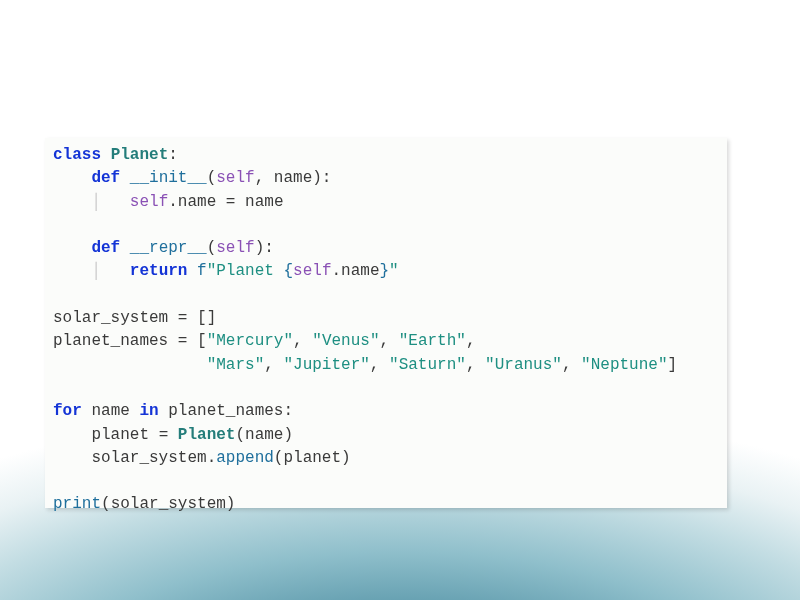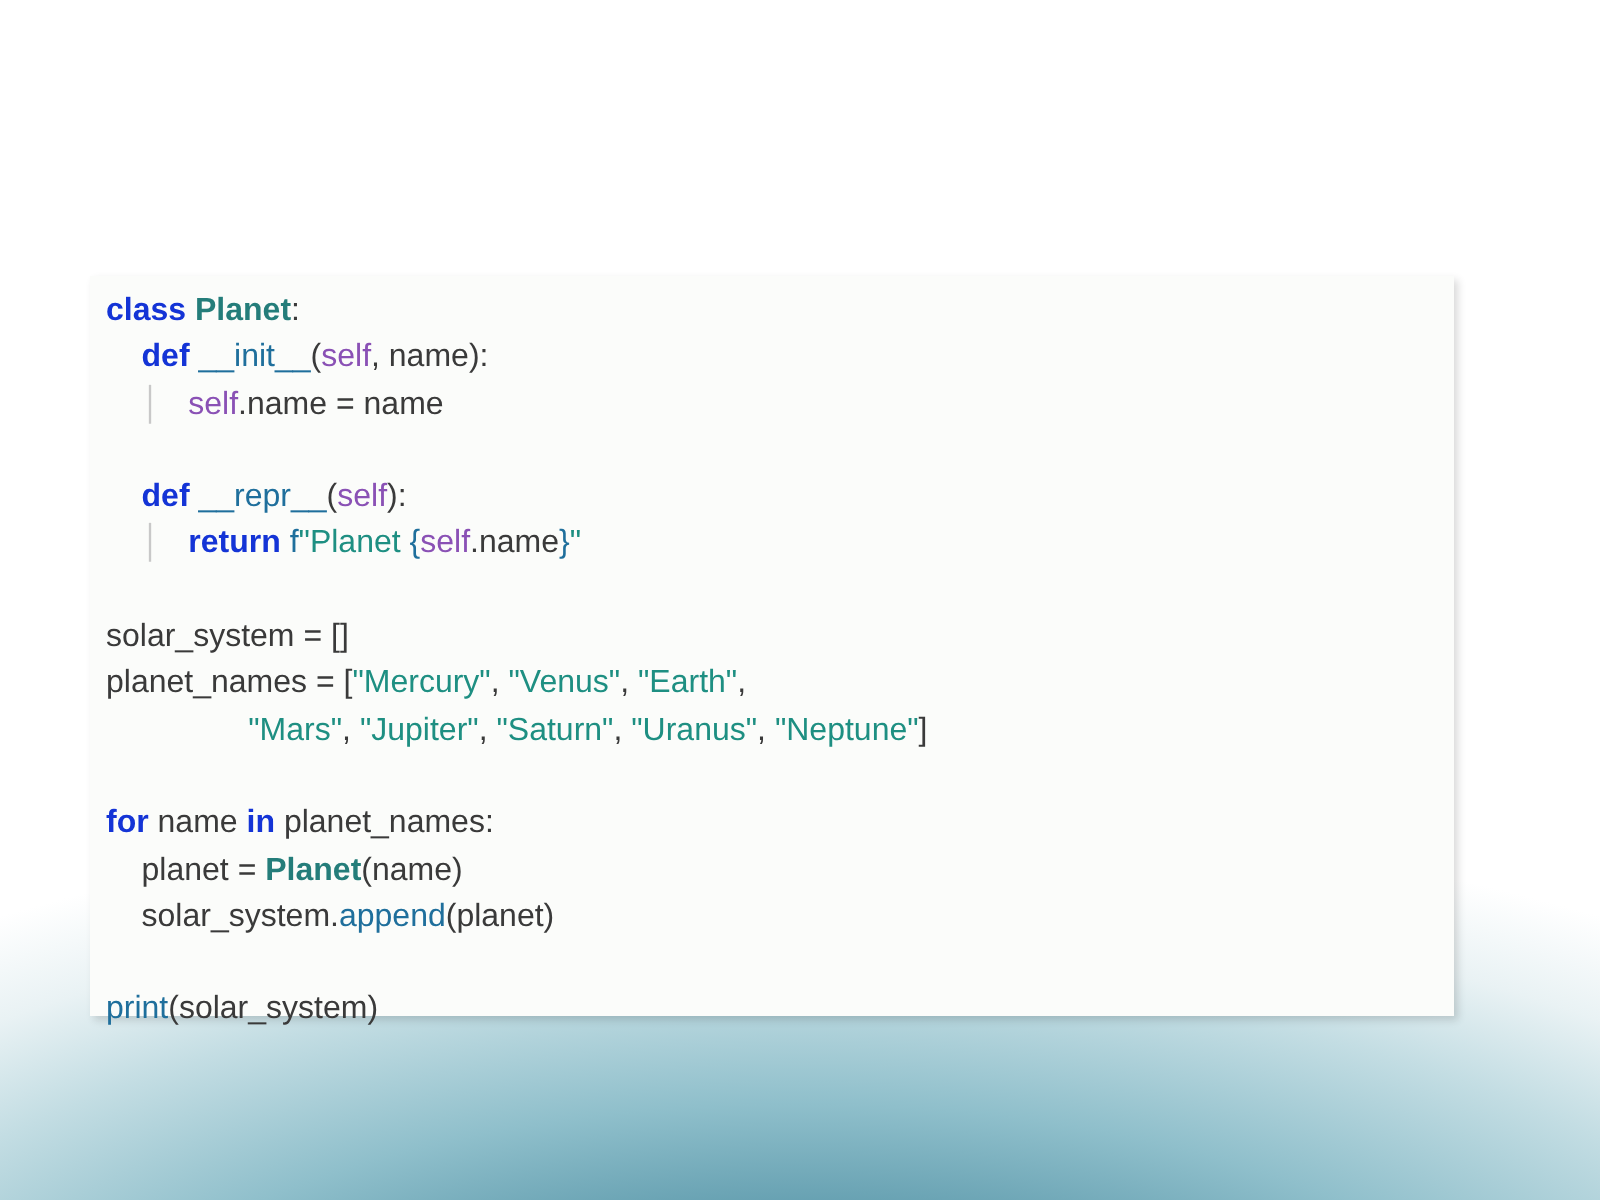--- a/index.html
+++ b/index.html
@@ -31,21 +31,21 @@
     height: 370px;
     background: #fbfcfa;
     padding: 6px 8px;
     box-sizing: border-box;
     box-shadow: 2px 2px 4px rgba(0,0,0,0.15);
   }
   pre {
     margin: 0;
     font-size: 16px;
     line-height: 23.3px;
-    font-family: Liberation Sans, sans-serif;
+    font-family: Liberation Mono, monospace;
     white-space: pre;
   }
   .kw  { color: #1434d6; font-weight: bold; }   
   .cls { color: #247d7a; font-weight: bold; }   
   .fn  { color: #1f6f9c; }                       
   .slf { color: #8a51b5; }                       
   .str { color: #1e8f82; }                       
   .fsx { color: #1f6f9c; }                       
   .txt { color: #3a3a3a; }                       
   .op  { color: #3a3a3a; }                       

